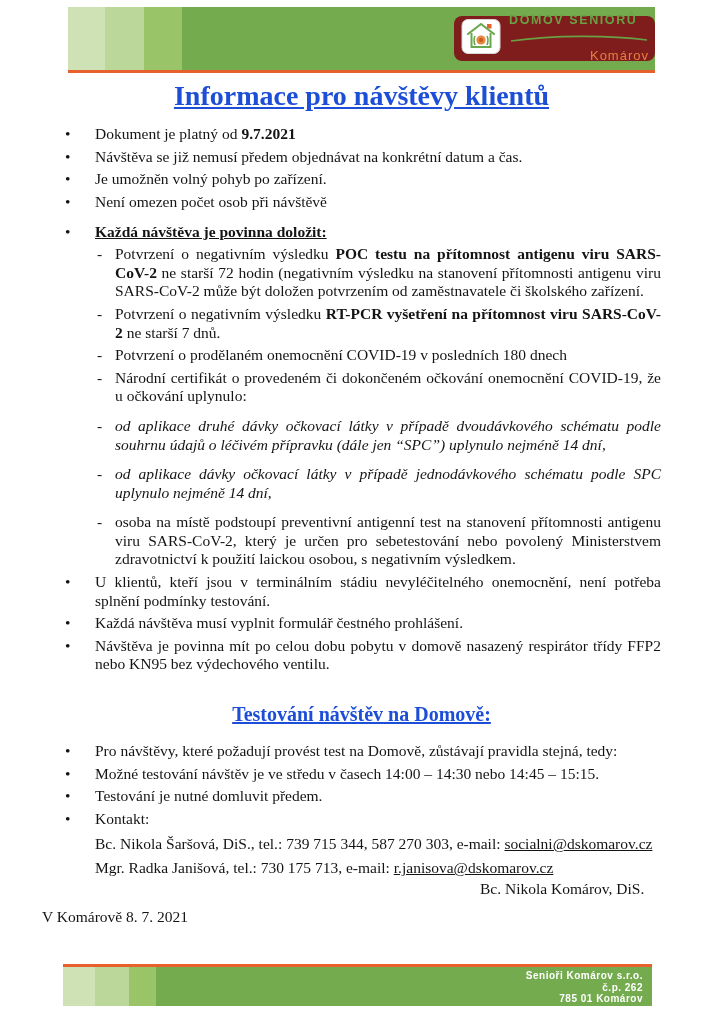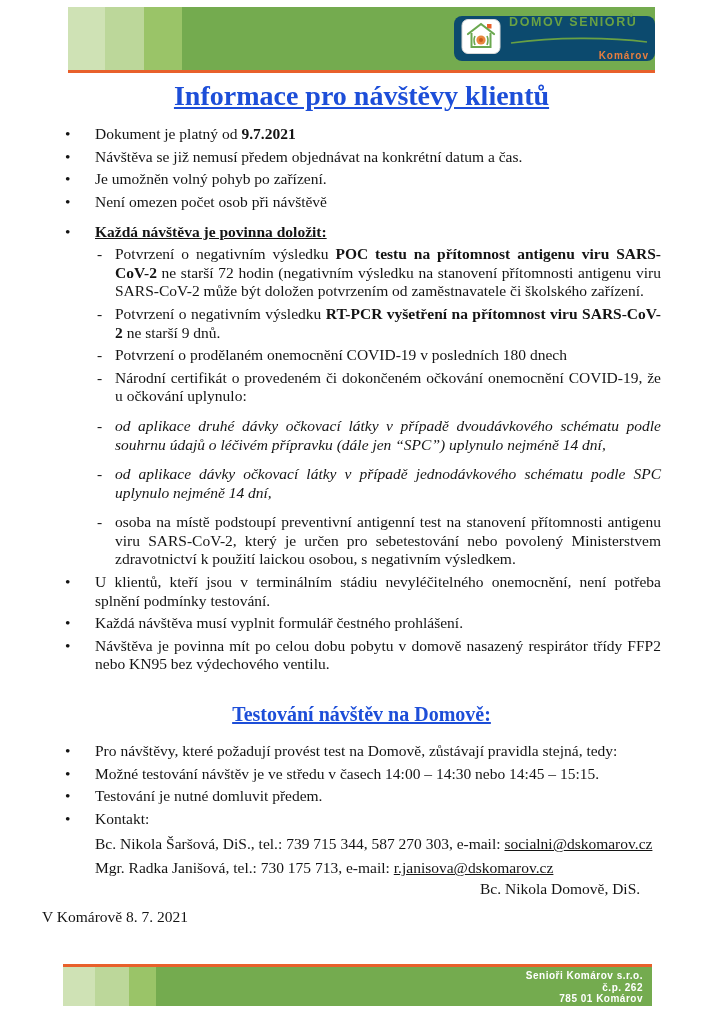--- a/index.html
+++ b/index.html
@@ -8,25 +8,25 @@
 
   
   .banner{position:absolute;left:68px;top:7px;width:587px;height:63px;display:flex;}
   .grad{height:100%;}
   .g1{width:37px;background:#cfe2b5;}
   .g2{width:39px;background:#bcd79a;}
   .g3{width:38px;background:#9ac468;}
   .gmain{flex:1;background:#74ab4f;}
   .rule{position:absolute;left:68px;top:70px;width:587px;height:3px;background:#e8602b;}
 
-  .logo-box{position:absolute;right:0;top:9px;width:201px;height:45px;background:#0c4a6e;
+  .logo-box{position:absolute;right:0;top:9px;width:201px;height:45px;background:#7f1d1d;
             border-radius:8px;display:flex;align-items:center;padding:3px 7px;box-sizing:border-box;}
   .logo-text{flex:1;padding-left:8px;font-family:"Liberation Sans",sans-serif;}
   .logo-name{color:#69a144;font-weight:bold;font-size:12.5px;letter-spacing:1.6px;white-space:nowrap;}
-  .logo-city{color:#e87f3f;font-size:10px;text-align:right;margin-top:1px;letter-spacing:1px;font-weight:bold;}
+  .logo-city{color:#e87f3f;font-size:13px;text-align:right;margin-top:1px;letter-spacing:1px;}
 
   
   .title{margin:80px 0 0;text-align:center;font-size:28px;font-weight:bold;color:#1d4ed8;
          text-decoration:underline;line-height:1.15;}
   .section-title{margin:28px 0 16px;text-align:center;font-size:20px;font-weight:bold;color:#1d4ed8;
          text-decoration:underline;}
 
   
   .content{padding:0 62px 0 42px;}
   #main-list{margin-top:13px;}
@@ -118,21 +118,21 @@
           <span class="marker">•</span>
           <span class="content-runs"><span class="b u">Každá návštěva je povinna doložit:</span></span>
         </div>
         <div class="sublist">
           <div class="li lvl1 just">
             <span class="marker">-</span>
             <span class="content-runs"><span>Potvrzení o negativním výsledku </span><span class="b">POC testu na přítomnost antigenu viru SARS-CoV-2</span><span> ne starší 72 hodin (negativním výsledku na stanovení přítomnosti antigenu viru SARS-CoV-2 může být doložen potvrzením od zaměstnavatele či školského zařízení.</span></span>
           </div>
           <div class="li lvl1 just">
             <span class="marker">-</span>
-            <span class="content-runs"><span>Potvrzení o negativním výsledku </span><span class="b">RT-PCR vyšetření na přítomnost viru SARS-CoV-2</span><span> ne starší 9 dnů.</span></span>
+            <span class="content-runs"><span>Potvrzení o negativním výsledku </span><span class="b">RT-PCR vyšetření na přítomnost viru SARS-CoV-2</span><span> ne starší 7 dnů.</span></span>
           </div>
           <div class="li lvl1">
             <span class="marker">-</span>
             <span class="content-runs"><span>Potvrzení o prodělaném onemocnění COVID-19 v posledních 180 dnech</span></span>
           </div>
           <div class="li lvl1 just">
             <span class="marker">-</span>
             <span class="content-runs"><span>Národní certifikát o provedeném či dokončeném očkování onemocnění COVID-19, že u očkování uplynulo:</span></span>
           </div>
           <div class="li lvl1 gap just">
@@ -183,21 +183,21 @@
           <span class="marker">•</span>
           <span class="content-runs"><span>Kontakt:</span></span>
         </div>
         <div class="extra-line"><span>Bc. Nikola Šaršová, DiS., tel.: 739 715 344, 587 270 303, e-mail: </span><span class="link">socialni@dskomarov.cz</span></div>
         <div class="extra-line"><span>Mgr. Radka Janišová, tel.: 730 175 713, e-mail: </span><span class="link">r.janisova@dskomarov.cz</span></div>
       </div>
     <div class="place-date">V Komárově 8. 7. 2021</div>
   </div>
 
   <div class="signature">
-    <div>Bc. Nikola Domově, DiS.</div>
+    <div>Bc. Nikola Komárov, DiS.</div>
   </div>
 
   <div class="footer">
     <div class="footer-rule"></div>
     <div class="footer-bar">
       <div class="grad f1"></div>
       <div class="grad f2"></div>
       <div class="grad f3"></div>
       <div class="grad gmain"></div>
       <div class="footer-text" id="footer-text">

